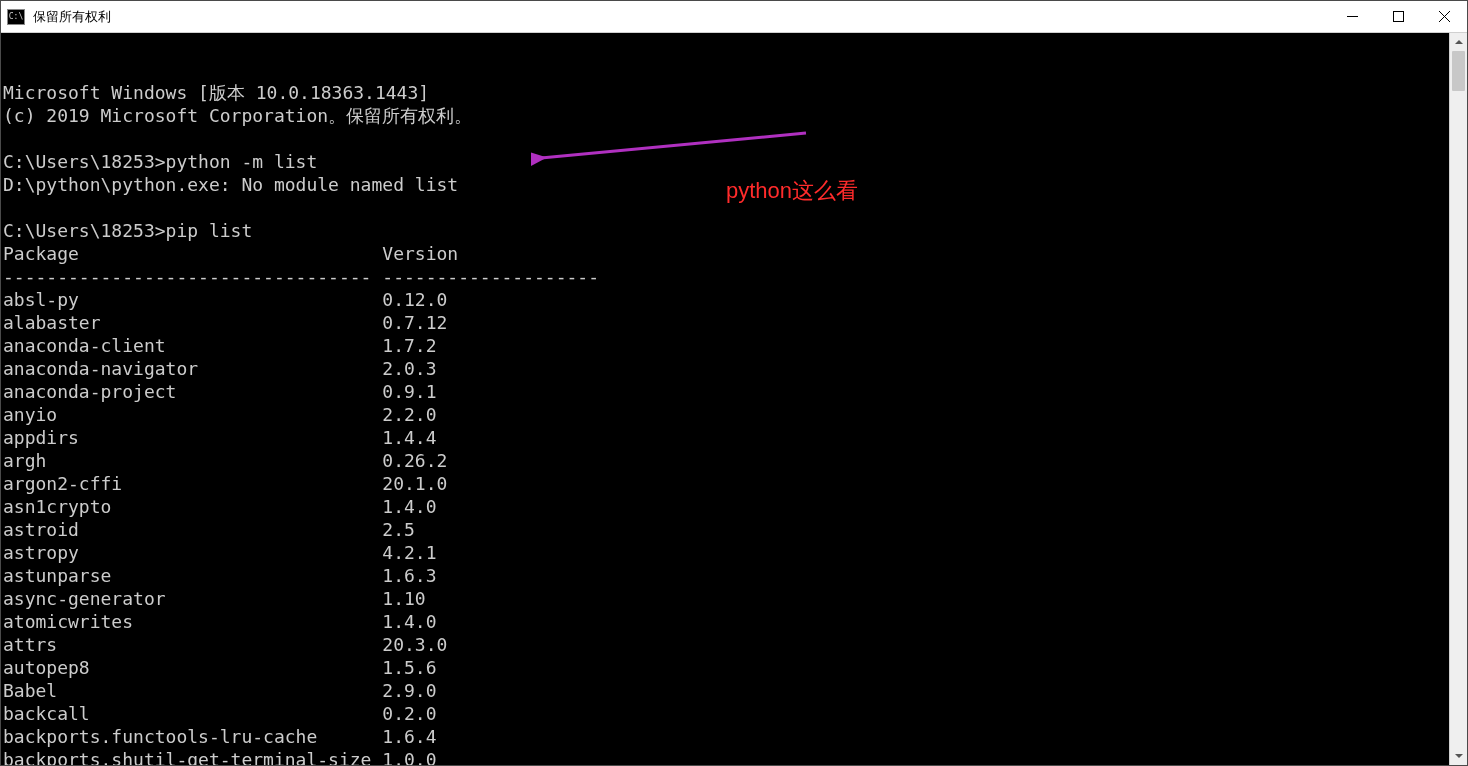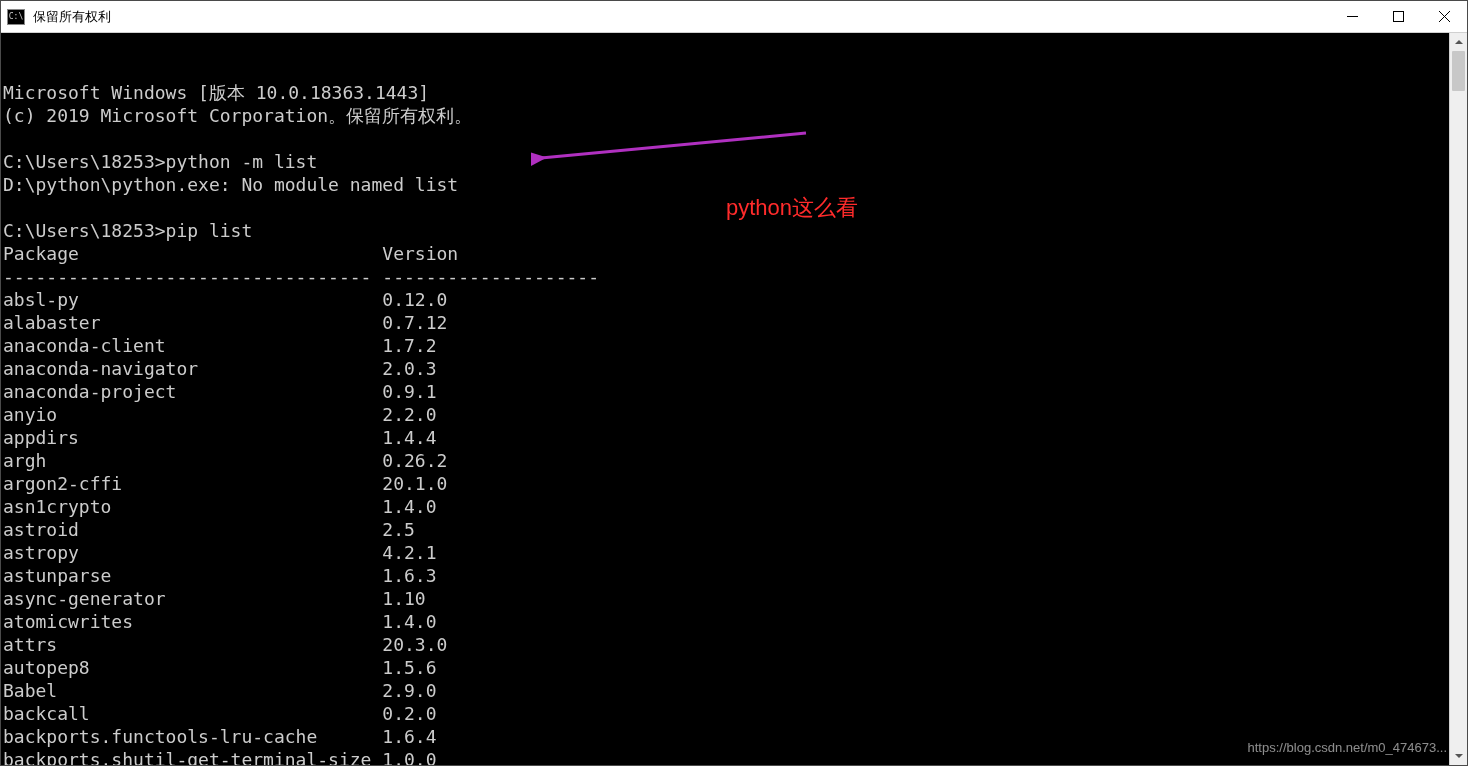--- a/index.html
+++ b/index.html
@@ -58,23 +58,22 @@
     <div class="terminal-content" id="term"><div class="row">Microsoft Windows [版本 10.0.18363.1443]</div><div class="row">(c) 2019 Microsoft Corporation。保留所有权利。</div><div class="row">&nbsp;</div><div class="row">C:\Users\18253&gt;python -m list</div><div class="row">D:\python\python.exe: No module named list</div><div class="row">&nbsp;</div><div class="row">C:\Users\18253&gt;pip list</div><div class="row">Package                            Version</div><div class="row">---------------------------------- --------------------</div><div class="row">absl-py                            0.12.0</div><div class="row">alabaster                          0.7.12</div><div class="row">anaconda-client                    1.7.2</div><div class="row">anaconda-navigator                 2.0.3</div><div class="row">anaconda-project                   0.9.1</div><div class="row">anyio                              2.2.0</div><div class="row">appdirs                            1.4.4</div><div class="row">argh                               0.26.2</div><div class="row">argon2-cffi                        20.1.0</div><div class="row">asn1crypto                         1.4.0</div><div class="row">astroid                            2.5</div><div class="row">astropy                            4.2.1</div><div class="row">astunparse                         1.6.3</div><div class="row">async-generator                    1.10</div><div class="row">atomicwrites                       1.4.0</div><div class="row">attrs                              20.3.0</div><div class="row">autopep8                           1.5.6</div><div class="row">Babel                              2.9.0</div><div class="row">backcall                           0.2.0</div><div class="row">backports.functools-lru-cache      1.6.4</div><div class="row">backports.shutil-get-terminal-size 1.0.0</div></div>
 
     <svg class="annotation-arrow" style="left:530px; top:90px; width:280px; height:70px;">
       <defs>
         <marker id="ah" markerWidth="12" markerHeight="10" refX="2" refY="5" orient="auto">
           <path d="M12,0 L0,5 L12,10 z" fill="#b030c0"></path>
         </marker>
       </defs>
       <line x1="275" y1="10" x2="10" y2="35" stroke="#b030c0" stroke-width="3" marker-end="url(#ah)"></line>
     </svg>
-    <div class="annotation-text" style="left:725px; top:163px;">python这么看</div>
+    <div class="annotation-text" style="left:725px; top:146px;">python这么看</div>
 
-    <div class="watermark">https://blog.csdn.net/m0_474673...</div>
   </div>
 
   <div class="scrollbar">
     <div class="scroll-arrow">
       <svg viewBox="0 0 8 8">
           <path d="M0,6 L4,2 L8,6 z"></path>
         </svg>
     </div>
     <div class="scroll-track">
       <div class="scroll-thumb"></div>

